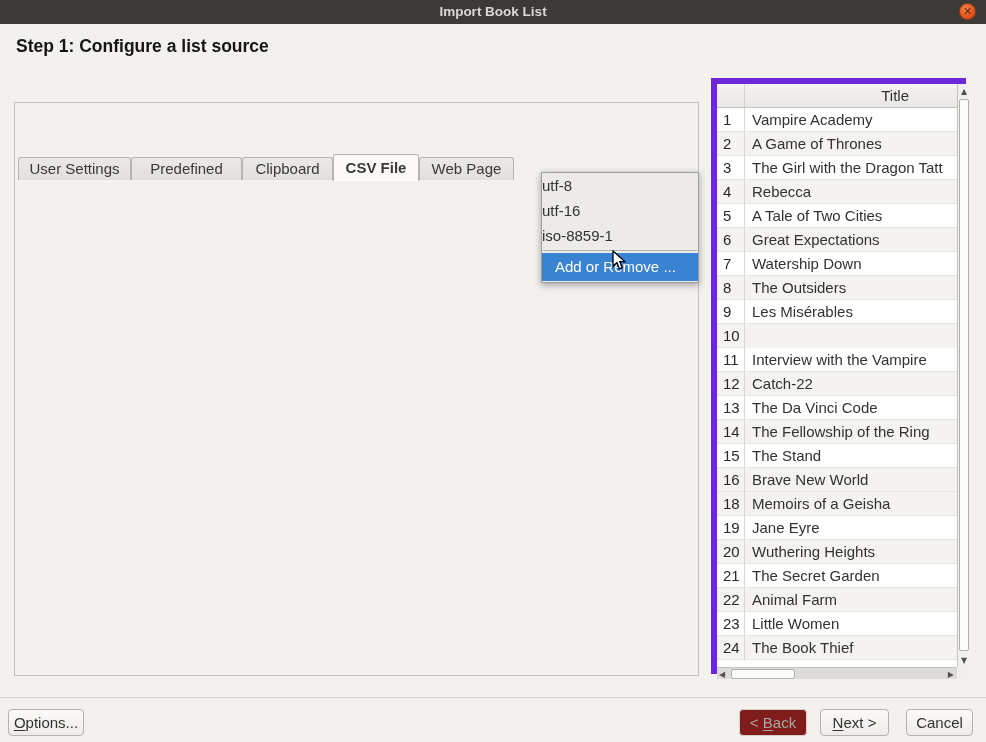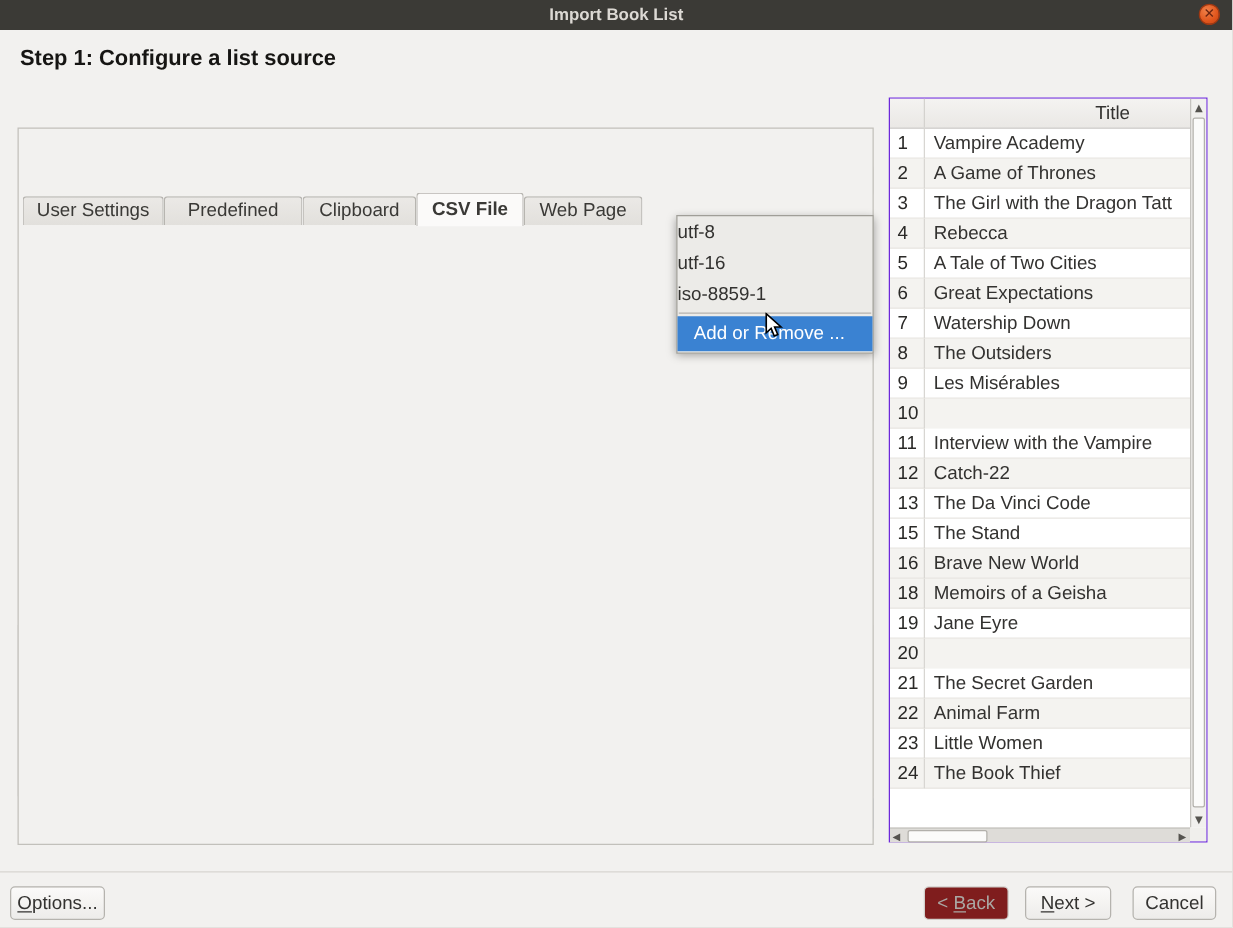--- a/index.html
+++ b/index.html
@@ -78,21 +78,21 @@
   .flabel{line-height:26px;white-space:nowrap;}
   .spin{display:flex;width:38px;height:26px;box-sizing:border-box;background:#fff;
         border:1px solid #b0aeaa;border-radius:3px;overflow:hidden;}
   .spin-val{flex:1;padding-left:5px;line-height:24px;font-size:15px;}
   .spin-btns{width:13px;border-left:1px solid #c6c4c0;display:flex;flex-direction:column;background:#f0efec;}
   .sb{flex:1;font-family:"DejaVu Sans",sans-serif;font-size:6px;color:#4a4945;text-align:center;
       line-height:11px;}
   .sb.up{border-bottom:1px solid #d6d4d0;}
 
   
-  .btable{left:711px;top:78px;width:255px;height:596px;border:1px solid #6d28d9;
+  .btable{left:711px;top:78px;width:255px;height:596px;border:6px solid #6d28d9;
           background:#fff;box-sizing:border-box;}
   .btable .bhead{position:absolute;left:0;top:0;width:240px;height:24px;display:flex;
           background:linear-gradient(#f4f3f1,#eae8e5);border-bottom:1px solid #c6c4c0;box-sizing:border-box;}
   .btable .bhcorner{width:28px;border-right:1px solid #d4d2ce;box-sizing:border-box;}
   .btable .bhtitle{flex:1;text-align:right;padding-right:48px;line-height:23px;}
   .bviewport{position:absolute;left:0;top:24px;width:240px;height:559px;overflow:hidden;}
   .brow{display:flex;height:24px;background:#fff;}
   .brow.alt{background:#f4f3f0;}
   .bnum{box-sizing:border-box;width:28px;padding-left:6px;line-height:23px;
         border-right:1px solid #d8d6d2;border-bottom:1px solid #e7e5e1;color:#2a2927;}
@@ -463,20 +463,24 @@
         <div class="brow alt">
           <div class="bnum">12</div>
           <div class="btitle">Catch-22</div>
         </div>
 
         <div class="brow">
           <div class="bnum">13</div>
           <div class="btitle">The Da Vinci Code</div>
         </div>
 
+        <div class="brow alt">
+          <div class="bnum">14</div>
+          <div class="btitle">The Fellowship of the Ring</div>
+        </div>
 
         <div class="brow">
           <div class="bnum">15</div>
           <div class="btitle">The Stand</div>
         </div>
 
         <div class="brow alt">
           <div class="bnum">16</div>
           <div class="btitle">Brave New World</div>
         </div>
@@ -487,20 +491,21 @@
           <div class="btitle">Memoirs of a Geisha</div>
         </div>
 
         <div class="brow">
           <div class="bnum">19</div>
           <div class="btitle">Jane Eyre</div>
         </div>
 
         <div class="brow alt">
           <div class="bnum">20</div>
+          <div class="btitle">Wuthering Heights</div>
         </div>
 
         <div class="brow">
           <div class="bnum">21</div>
           <div class="btitle">The Secret Garden</div>
         </div>
 
         <div class="brow alt">
           <div class="bnum">22</div>
           <div class="btitle">Animal Farm</div>

